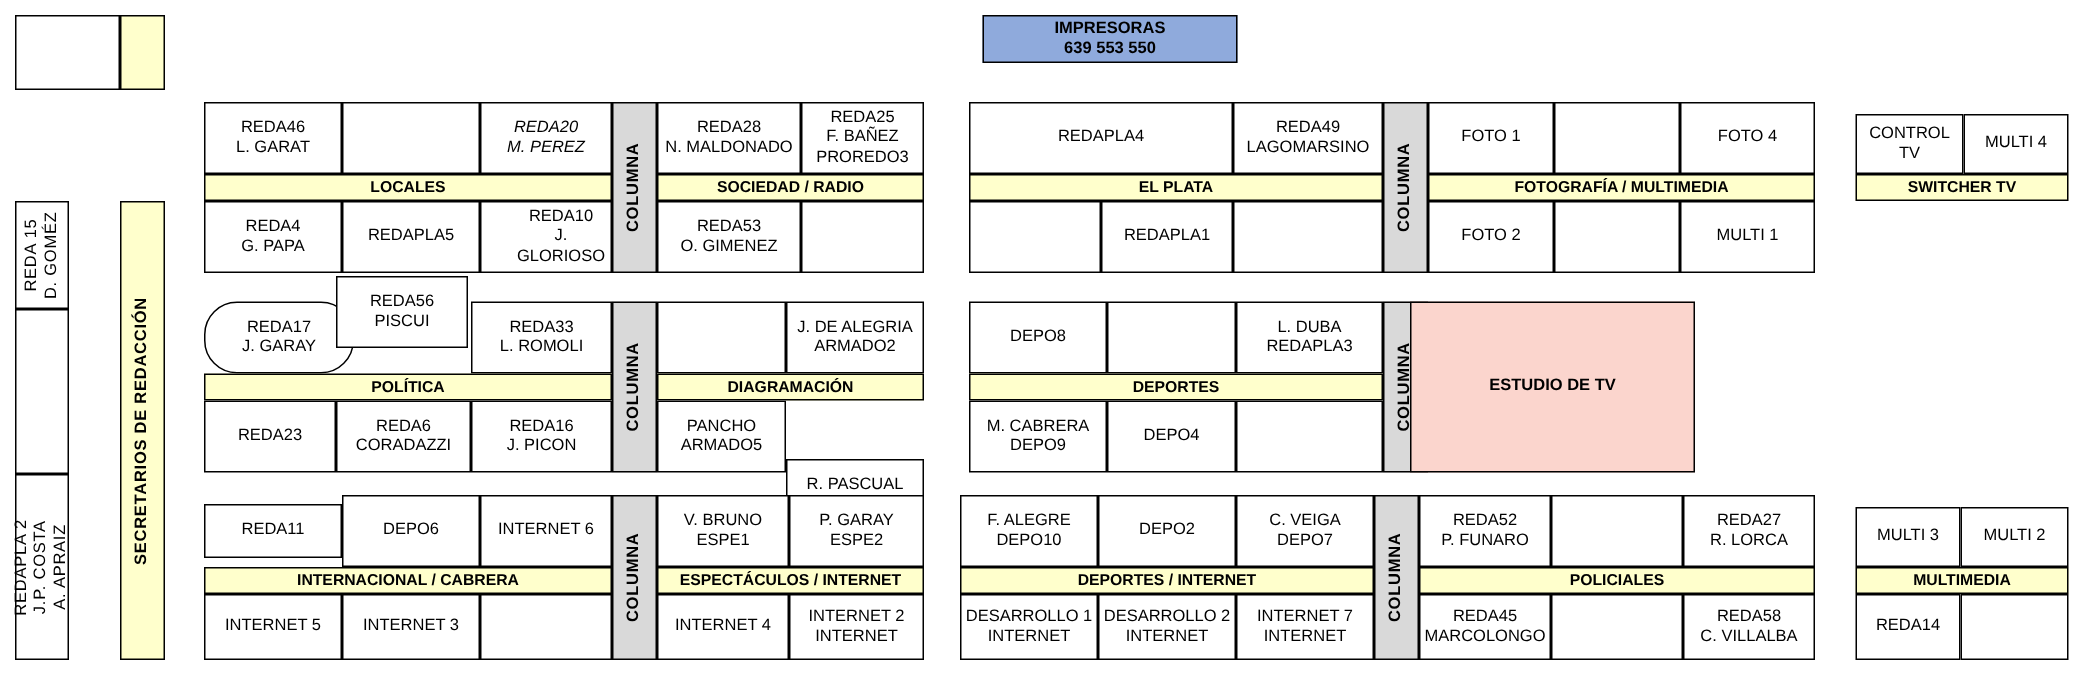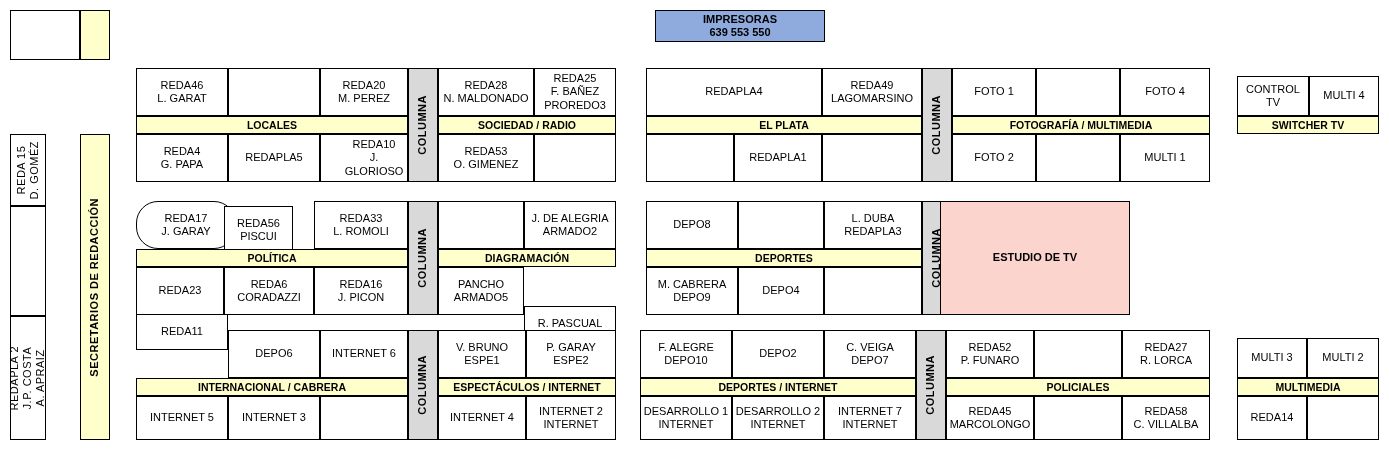--- a/index.html
+++ b/index.html
@@ -37,21 +37,21 @@
     <div class="cell" style="left: 10px; top: 134px; width: 36px; height: 72px;"><span class="vert">REDA 15
 D. GOMÉZ</span></div>
     <div class="cell" style="left: 10px; top: 206px; width: 36px; height: 110px;"></div>
     <div class="cell" style="left: 10px; top: 316px; width: 36px; height: 124px;"><span class="vert">REDAPLA 2
 J.P. COSTA
 A. APRAIZ</span></div>
     <div class="cell pale" style="left: 80px; top: 134px; width: 30px; height: 306px;"><span class="vert bold">SECRETARIOS DE REDACCIÓN</span></div>
     <div class="cell" style="left: 136px; top: 68px; width: 92px; height: 48px;">REDA46
 L. GARAT</div>
     <div class="cell" style="left: 228px; top: 68px; width: 92px; height: 48px;"></div>
-    <div class="cell" style="left: 320px; top: 68px; width: 88px; height: 48px;">REDA20
+    <div class="cell" style="left: 320px; top: 68px; width: 88px; height: 48px; font-style: italic;">REDA20
 M. PEREZ</div>
     <div class="cell band" style="left: 136px; top: 116px; width: 272px; height: 18px;">LOCALES</div>
     <div class="cell" style="left: 136px; top: 134px; width: 92px; height: 48px;">REDA4
 G. PAPA</div>
     <div class="cell" style="left: 228px; top: 134px; width: 92px; height: 48px;">REDAPLA5</div>
     <div class="cell" style="left: 320px; top: 134px; width: 88px; height: 48px; padding-left: 20px;">REDA10
 J. GLORIOSO</div>
     <div class="cell grey" style="left: 408px; top: 68px; width: 30px; height: 114px;"><span class="vert">COLUMNA</span></div>
     <div class="cell" style="left: 438px; top: 68px; width: 96px; height: 48px;">REDA28
 N. MALDONADO</div>
@@ -75,21 +75,21 @@
     <div class="cell" style="left: 1120px; top: 68px; width: 90px; height: 48px;">FOTO 4</div>
     <div class="cell band" style="left: 952px; top: 116px; width: 258px; height: 18px;">FOTOGRAFÍA / MULTIMEDIA</div>
     <div class="cell" style="left: 952px; top: 134px; width: 84px; height: 48px;">FOTO 2</div>
     <div class="cell" style="left: 1036px; top: 134px; width: 84px; height: 48px;"></div>
     <div class="cell" style="left: 1120px; top: 134px; width: 90px; height: 48px;">MULTI 1</div>
     <div class="cell" style="left: 1237px; top: 76px; width: 72px; height: 40px;">CONTROL TV</div>
     <div class="cell" style="left: 1309px; top: 76px; width: 70px; height: 40px;">MULTI 4</div>
     <div class="cell band" style="left: 1237px; top: 116px; width: 142px; height: 18px;">SWITCHER TV</div>
     <div class="cell" style="left: 136px; top: 201px; width: 100px; height: 48px; border-radius: 22px;">REDA17
 J. GARAY</div>
-    <div class="cell" style="left: 224px; top: 206px; width: 69px; height: 48px;">REDA56
+    <div class="cell" style="left: 224px; top: 184px; width: 88px; height: 48px;">REDA56
 PISCUI</div>
     <div class="cell" style="left: 314px; top: 201px; width: 94px; height: 48px;">REDA33
 L. ROMOLI</div>
     <div class="cell band" style="left: 136px; top: 249px; width: 272px; height: 18px;">POLÍTICA</div>
     <div class="cell" style="left: 136px; top: 267px; width: 88px; height: 48px;">REDA23</div>
     <div class="cell" style="left: 224px; top: 267px; width: 90px; height: 48px;">REDA6
 CORADAZZI</div>
     <div class="cell" style="left: 314px; top: 267px; width: 94px; height: 48px;">REDA16
 J. PICON</div>
     <div class="cell grey" style="left: 408px; top: 201px; width: 30px; height: 114px;"><span class="vert">COLUMNA</span></div>
@@ -105,21 +105,21 @@
     <div class="cell" style="left: 738px; top: 201px; width: 86px; height: 48px;"></div>
     <div class="cell" style="left: 824px; top: 201px; width: 98px; height: 48px;">L. DUBA
 REDAPLA3</div>
     <div class="cell band" style="left: 646px; top: 249px; width: 276px; height: 18px;">DEPORTES</div>
     <div class="cell" style="left: 646px; top: 267px; width: 92px; height: 48px;">M. CABRERA
 DEPO9</div>
     <div class="cell" style="left: 738px; top: 267px; width: 86px; height: 48px;">DEPO4</div>
     <div class="cell" style="left: 824px; top: 267px; width: 98px; height: 48px;"></div>
     <div class="cell grey" style="left: 922px; top: 201px; width: 30px; height: 114px;"><span class="vert">COLUMNA</span></div>
     <div class="cell pink" style="left: 940px; top: 201px; width: 190px; height: 114px;">ESTUDIO DE TV</div>
-    <div class="cell" style="left: 136px; top: 314px; width: 92px; height: 36px;">REDA11</div>
+    <div class="cell" style="left: 136px; top: 336px; width: 92px; height: 36px;">REDA11</div>
     <div class="cell" style="left: 228px; top: 330px; width: 92px; height: 48px;">DEPO6</div>
     <div class="cell" style="left: 320px; top: 330px; width: 88px; height: 48px;">INTERNET 6</div>
     <div class="cell band" style="left: 136px; top: 378px; width: 272px; height: 18px;">INTERNACIONAL / CABRERA</div>
     <div class="cell" style="left: 136px; top: 396px; width: 92px; height: 44px;">INTERNET 5</div>
     <div class="cell" style="left: 228px; top: 396px; width: 92px; height: 44px;">INTERNET 3</div>
     <div class="cell" style="left: 320px; top: 396px; width: 88px; height: 44px;"></div>
     <div class="cell grey" style="left: 408px; top: 330px; width: 30px; height: 110px;"><span class="vert">COLUMNA</span></div>
     <div class="cell" style="left: 438px; top: 330px; width: 88px; height: 48px;">V. BRUNO
 ESPE1</div>
     <div class="cell" style="left: 526px; top: 330px; width: 90px; height: 48px;">P. GARAY

